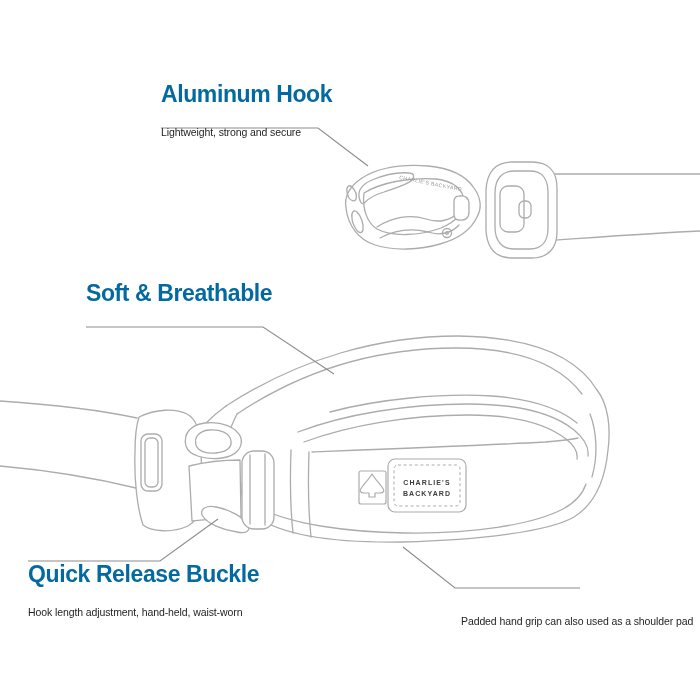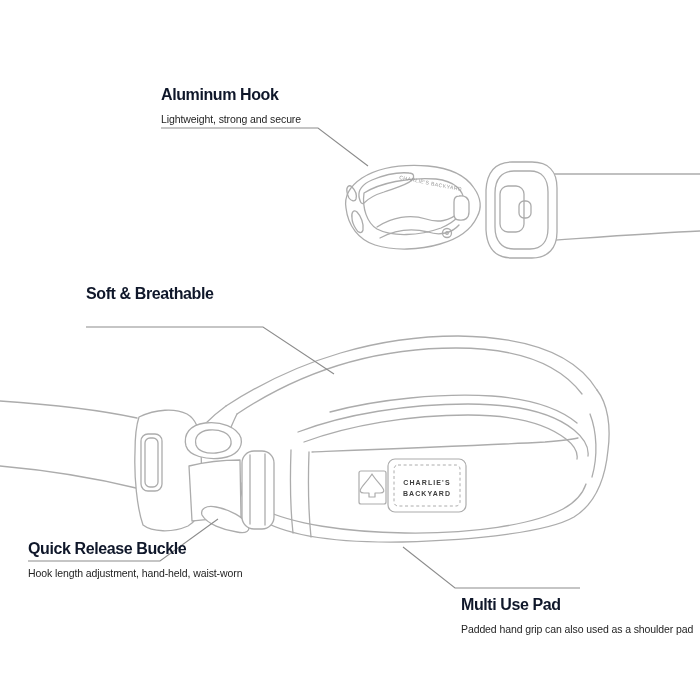--- a/index.html
+++ b/index.html
@@ -1,23 +1,23 @@
 <!DOCTYPE html>
 <html><head>
 <meta charset="utf-8">
 <style>
   * { margin:0; padding:0; box-sizing:border-box; }
   html,body { width:700px; height:700px; background:#ffffff; overflow:hidden;
               font-family:"Liberation Sans", sans-serif; }
   .canvas { position:relative; width:700px; height:700px; background:#ffffff; }
   svg.art { position:absolute; left:0; top:0; }
   .anno { position:absolute; }
-  .anno h2 { font-size:16px; line-height:21px; font-weight:700; color:#0f172a;
+  .anno h2 { font-size:23px; line-height:21px; font-weight:700; color:#0369a1;
              letter-spacing:-0.4px; white-space:nowrap; }
-  .anno p  { font-size:10.5px; line-height:12px; margin-top:8px; color:#242424;
+  .anno p  { font-size:10.5px; line-height:12px; margin-top:21px; color:#242424;
              letter-spacing:-0.1px; white-space:nowrap; }
   .patch-text { font-weight:700; }
 </style>
 </head>
 <body>
 
 <div class="canvas">
 
   <svg class="art" width="700" height="700" viewBox="0 0 700 700">
 
@@ -97,23 +97,22 @@
 
   <div class="anno" style="left:161px; top:84px;">
     <h2>Aluminum Hook</h2>
     <p>Lightweight, strong and secure</p>
   </div>
 
   <div class="anno" style="left:86px; top:283px;">
     <h2>Soft &amp; Breathable</h2>
   </div>
 
-  <div class="anno" style="left:28px; top:538px;">
+  <div class="anno" style="left:28px; top:564px;">
     <h2>Quick Release Buckle</h2>
     <p>Hook length adjustment, hand-held, waist-worn</p>
   </div>
 
   <div class="anno" style="left:461px; top:594px;">
-    <h2>Multi Use Pad</h2>
     <p>Padded hand grip can also used as a shoulder pad</p>
   </div>
 
 </div>
 
 </body></html>

